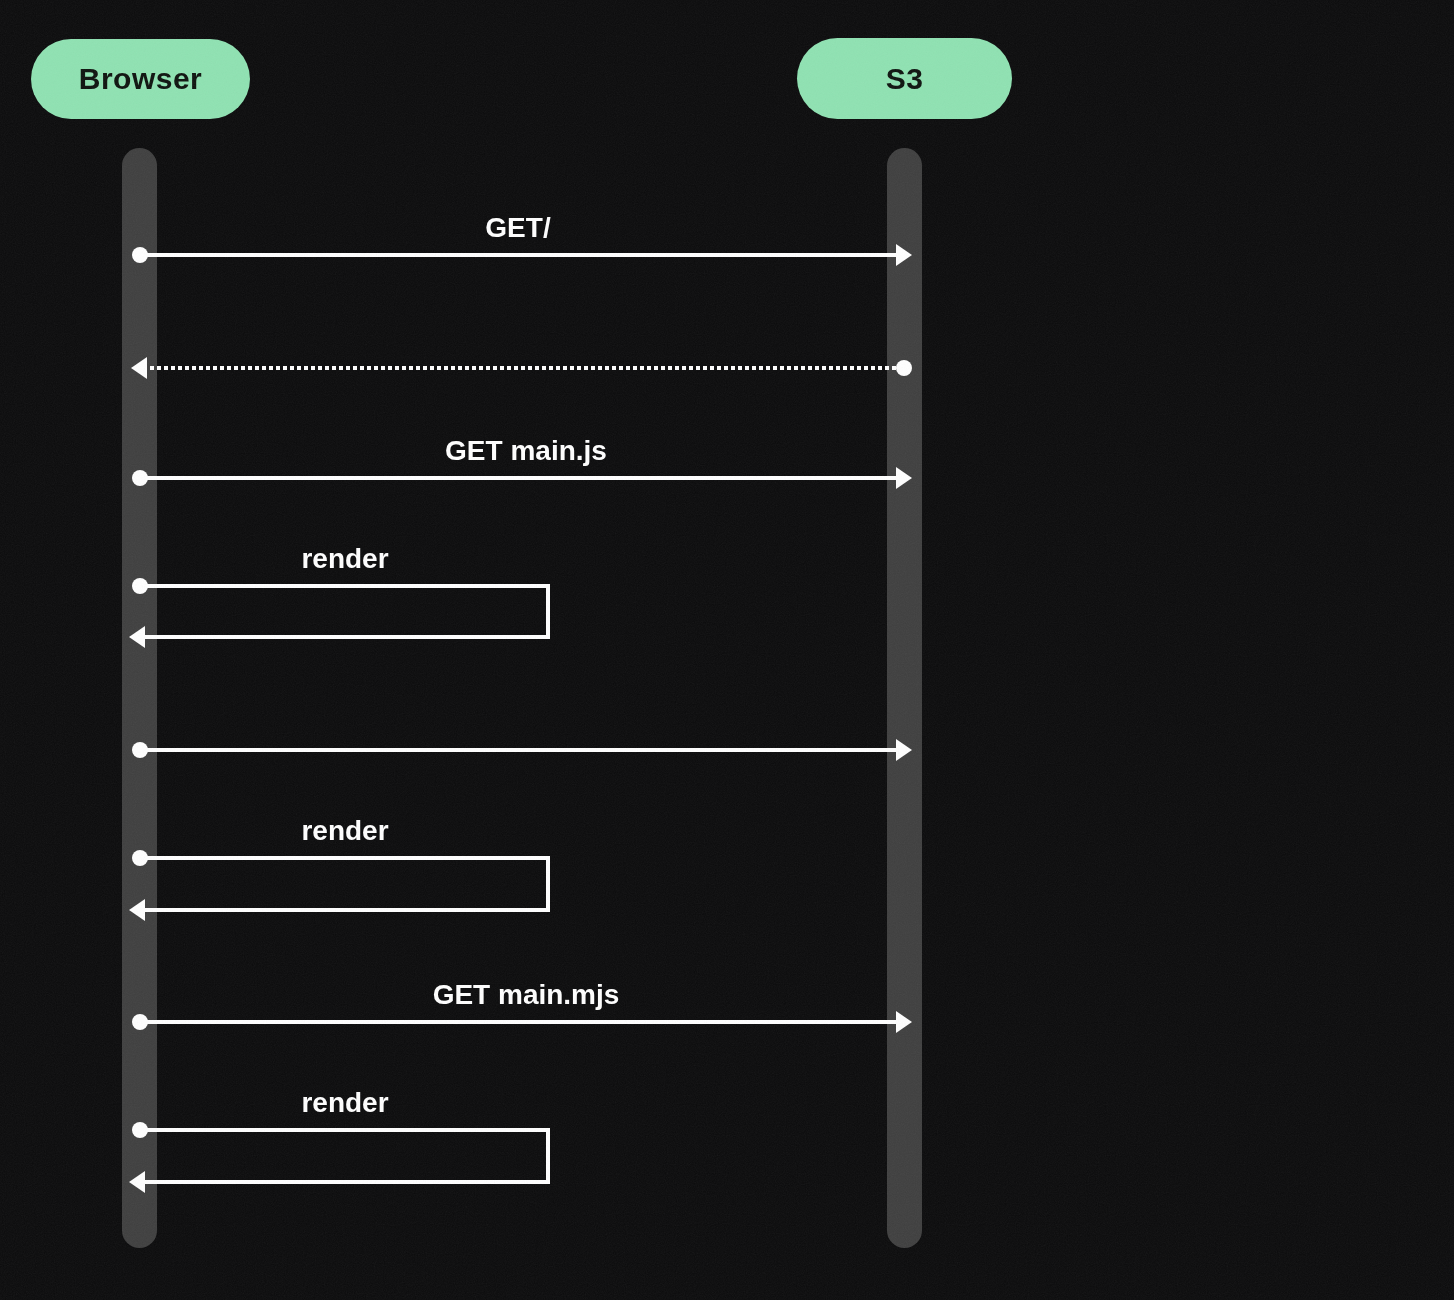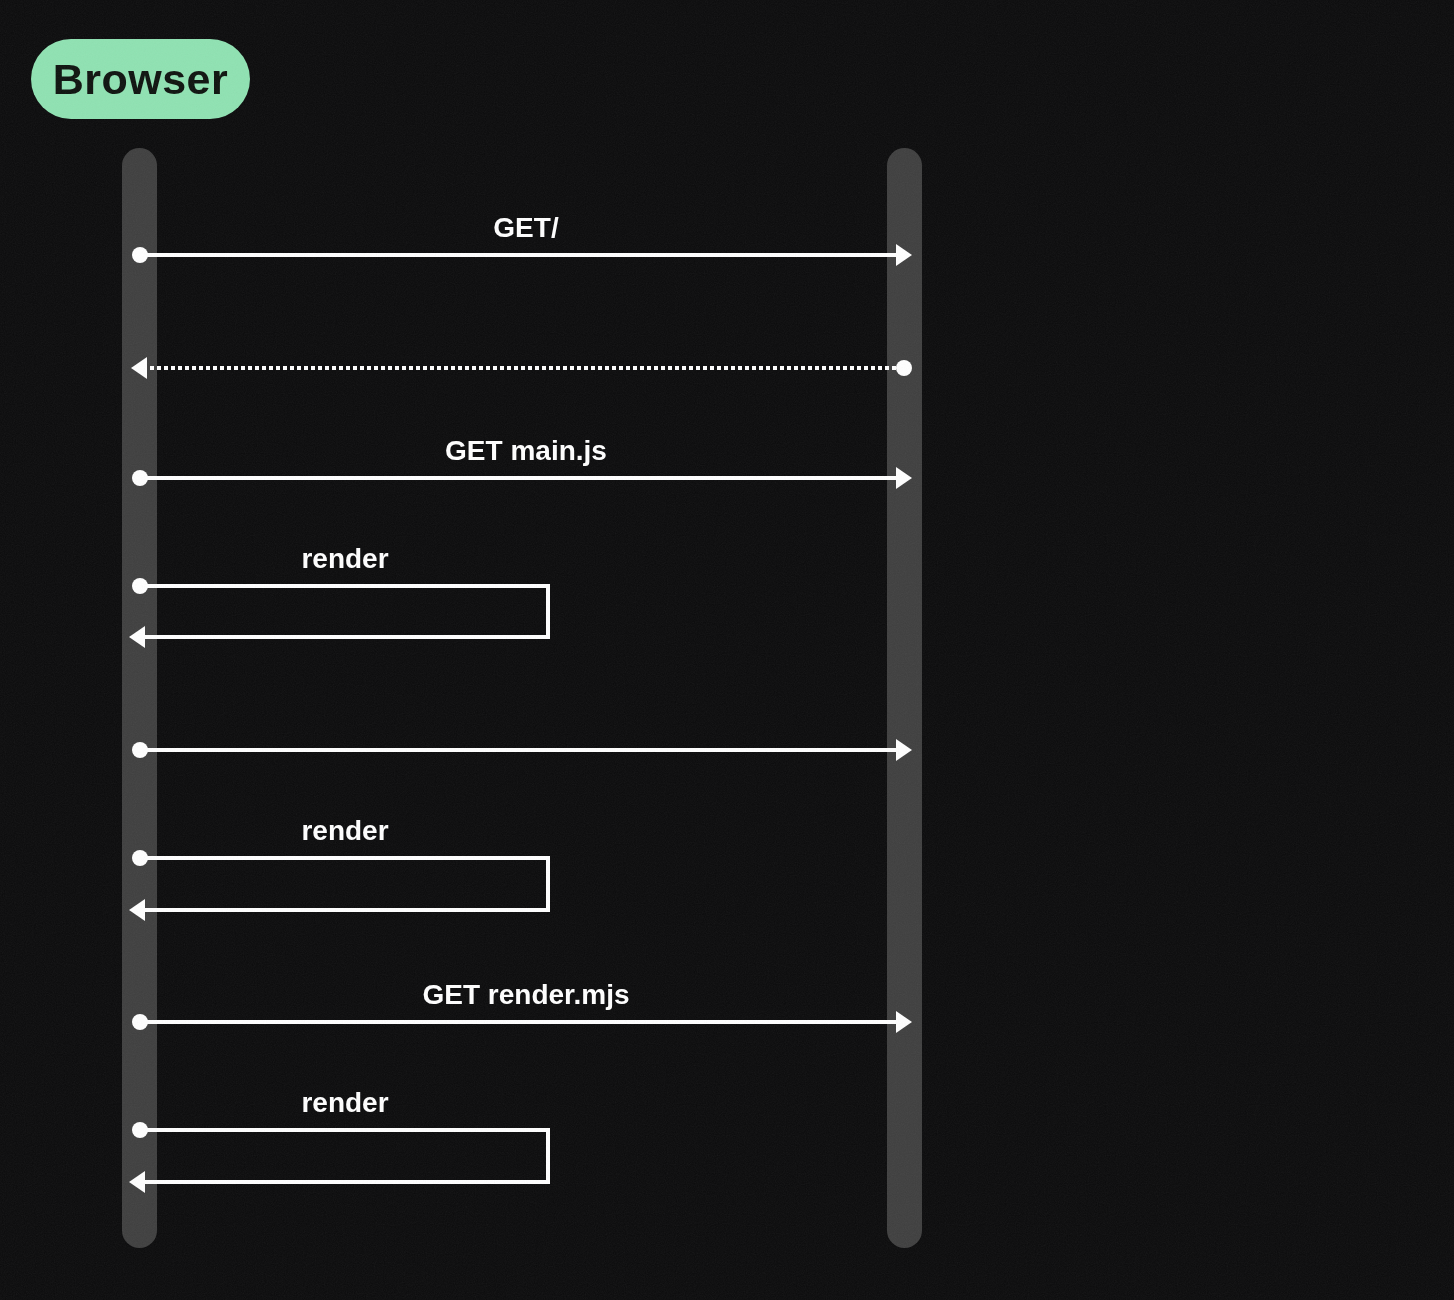--- a/index.html
+++ b/index.html
@@ -27,21 +27,21 @@
   }
   .pill {
     position: absolute;
     background: var(--pill);
     border-radius: 42px;
     display: flex;
     align-items: center;
     justify-content: center;
     color: var(--pill-text);
     font-weight: bold;
-    font-size: 43px;
+    font-size: 30px;
     letter-spacing: 0.5px;
   }
   .pill-browser { left: 31px; top: 39px; width: 219px; height: 80px; }
   .pill-s3 { left: 797px; top: 38px; width: 215px; height: 81px; }
   .lifeline {
     position: absolute;
     top: 148px;
     width: 35px;
     height: 1100px;
     background: var(--lifeline);
@@ -91,26 +91,29 @@
   }
 </style>
 </head>
 <body>
 
 <div class="canvas">
 
   <div class="pill pill-browser">
     <span>Browser</span>
   </div>
+  <div class="pill pill-s3">
+    <span>S3</span>
+  </div>
 
   <div class="lifeline lifeline-browser"></div>
   <div class="lifeline lifeline-s3"></div>
 
   <div class="layer">
-    <div class="msg-label" style="left:140px; top:209px; width:772px;">GET/</div>
+    <div class="msg-label" style="left:132px; top:209px; width:772px;">GET/</div>
     <div class="dot" style="left:132px; top:247px;"></div>
     <div class="hline" style="left:140px; top:253px; width:758px;"></div>
     <div class="head-right" style="left:896px; top:244px;"></div>
   </div>
 
   <div class="layer">
     <div class="dot" style="left:896px; top:360px;"></div>
     <div class="dotline" style="left:150px; top:366px; width:746px;"></div>
     <div class="head-left" style="left:131px; top:357px;"></div>
   </div>
@@ -136,21 +139,21 @@
   </div>
 
   <div class="layer">
     <div class="msg-label" style="left:140px; top:812px; width:410px;">render</div>
     <div class="dot" style="left:132px; top:850px;"></div>
     <div class="loopbox" style="left:140px; top:856px; height:48px;"></div>
     <div class="head-left" style="left:129px; top:899px;"></div>
   </div>
 
   <div class="layer">
-    <div class="msg-label" style="left:140px; top:976px; width:772px;">GET render.mjs</div>
+    <div class="msg-label" style="left:140px; top:976px; width:772px;">GET main.mjs</div>
     <div class="dot" style="left:132px; top:1014px;"></div>
     <div class="hline" style="left:140px; top:1020px; width:758px;"></div>
     <div class="head-right" style="left:896px; top:1011px;"></div>
   </div>
 
   <div class="layer">
     <div class="msg-label" style="left:140px; top:1084px; width:410px;">render</div>
     <div class="dot" style="left:132px; top:1122px;"></div>
     <div class="loopbox" style="left:140px; top:1128px; height:48px;"></div>
     <div class="head-left" style="left:129px; top:1171px;"></div>

